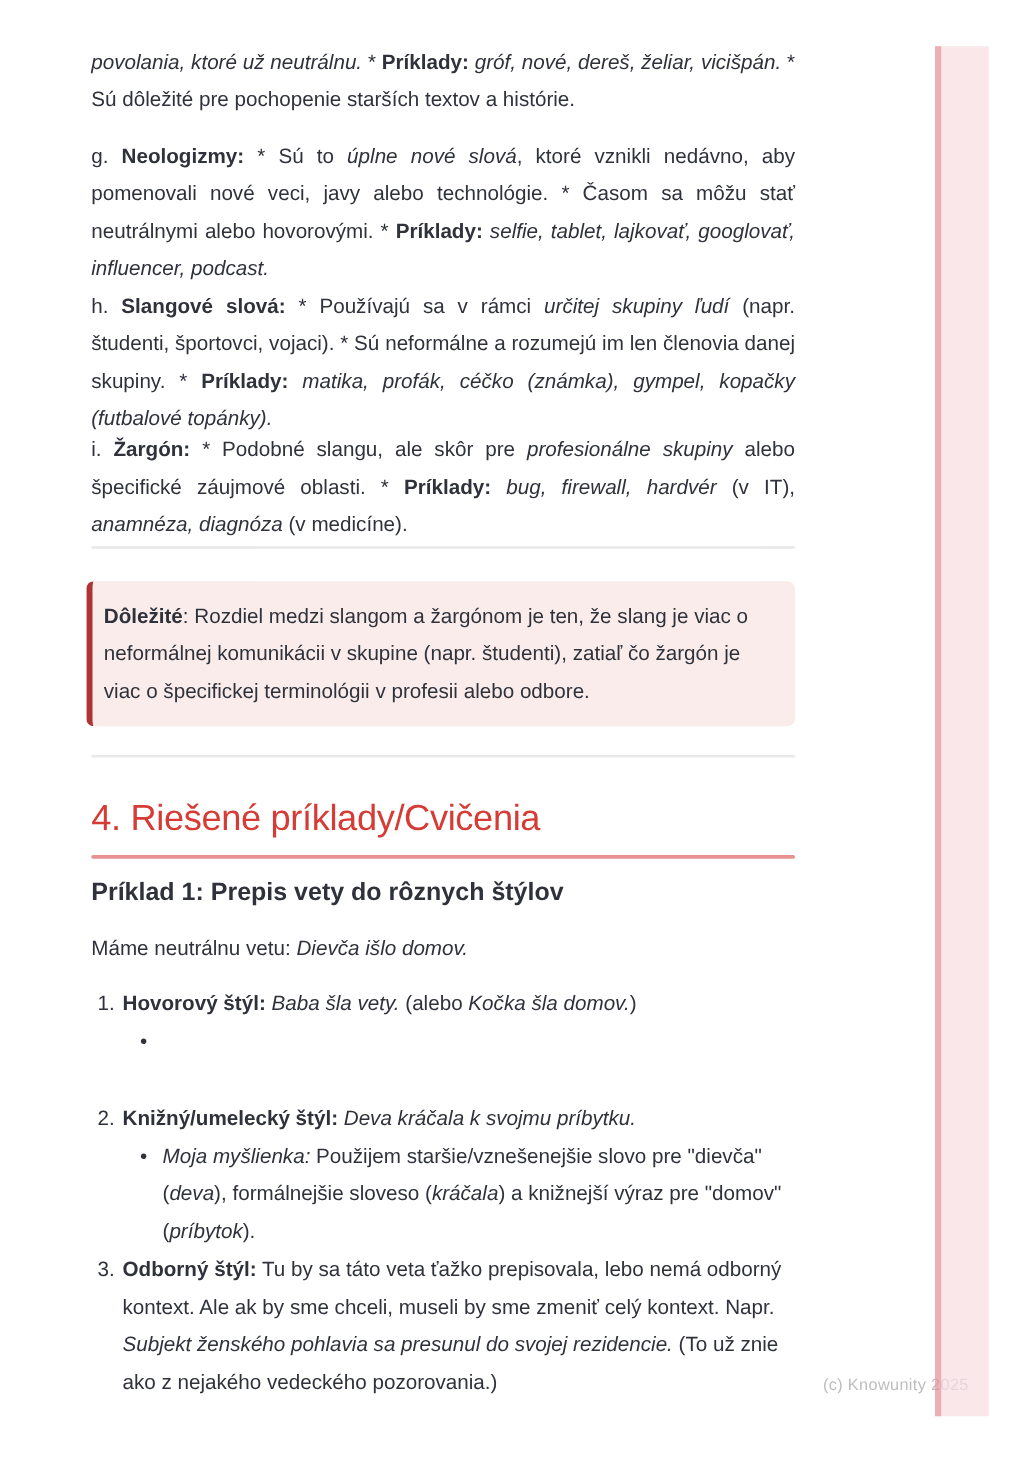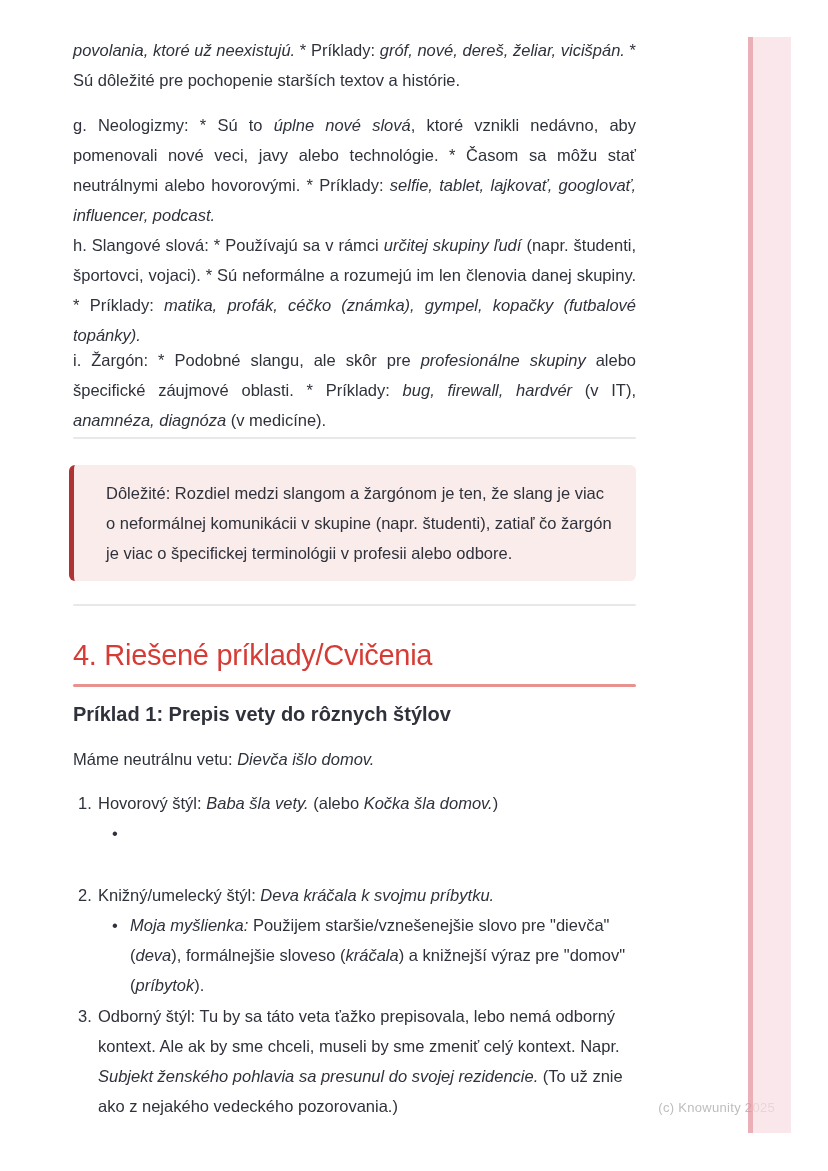--- a/index.html
+++ b/index.html
@@ -17,21 +17,21 @@
   }
   
   .block {
     position: absolute;
     left: 73px;
     width: 563px;
     font-size: 16.5px;
     line-height: 30px;
   }
   .justify { text-align: justify; }
-  .seg.b  { font-weight: 400; }
+  .seg.b  { font-weight: 700; }
   .seg.i  { font-style: italic; text-align: center; }
 
   .p1 { top: 35px; }
   .p2 { top: 110px; }
   .p3 { top: 230px; }
   .p4 { top: 345px; }
 
   .divider {
     position: absolute;
     left: 73px;
@@ -46,21 +46,21 @@
 
   
   .callout {
     position: absolute;
     left: 69px;
     top: 465px;
     width: 567px;
     background: var(--callout-bg, #f9eceb);
     border-left: 5px solid var(--callout-border, #ae3434);
     border-radius: 6px;
-    padding: 13px 24px 13px 32px;
+    padding: 13px 24px 13px 9px;
   }
   .callout p { font-size: 16.5px; line-height: 30px; }
 
   
   .section-heading {
     position: absolute;
     left: 73px;
     top: 637px;
     width: 563px;
     font-size: 29px;
@@ -153,21 +153,21 @@
     width: 5px;
     height: 100%;
     background: var(--scrollbar-thumb, #e4919c);
   }
 </style>
 </head>
 <body>
 
 <div class="page">
 
-  <p class="block justify p1"><span class="seg i">povolania, ktoré už neexistujú.</span><span class="seg n"> * </span><span class="seg b">Príklady:</span><span class="seg i"> gróf, nové, dereš, želiar, vicišpán.</span><span class="seg n"> * Sú dôležité pre pochopenie starších textov a histórie.</span></p>
+  <p class="block justify p1"><span class="seg i">povolania, ktoré už neutrálnu.</span><span class="seg n"> * </span><span class="seg b">Príklady:</span><span class="seg i"> gróf, nové, dereš, želiar, vicišpán.</span><span class="seg n"> * Sú dôležité pre pochopenie starších textov a histórie.</span></p>
 
   <p class="block justify p2"><span class="seg n">g. </span><span class="seg b">Neologizmy:</span><span class="seg n"> * Sú to </span><span class="seg i">úplne nové slová</span><span class="seg n">, ktoré vznikli nedávno, aby pomenovali nové veci, javy alebo technológie. * Časom sa môžu stať neutrálnymi alebo hovorovými. * </span><span class="seg b">Príklady:</span><span class="seg i"> selfie, tablet, lajkovať, googlovať, influencer, podcast.</span></p>
 
   <p class="block justify p3"><span class="seg n">h. </span><span class="seg b">Slangové slová:</span><span class="seg n"> * Používajú sa v rámci </span><span class="seg i">určitej skupiny ľudí</span><span class="seg n"> (napr. študenti, športovci, vojaci). * Sú neformálne a rozumejú im len členovia danej skupiny. * </span><span class="seg b">Príklady:</span><span class="seg i"> matika, profák, céčko (známka), gympel, kopačky (futbalové topánky).</span></p>
 
   <p class="block justify p4"><span class="seg n">i. </span><span class="seg b">Žargón:</span><span class="seg n"> * Podobné slangu, ale skôr pre </span><span class="seg i">profesionálne skupiny</span><span class="seg n"> alebo špecifické záujmové oblasti. * </span><span class="seg b">Príklady:</span><span class="seg i"> bug, firewall, hardvér</span><span class="seg n"> (v IT), </span><span class="seg i">anamnéza, diagnóza</span><span class="seg n"> (v medicíne).</span></p>
 
   <hr class="divider divider-1">
 
   <div class="callout">

